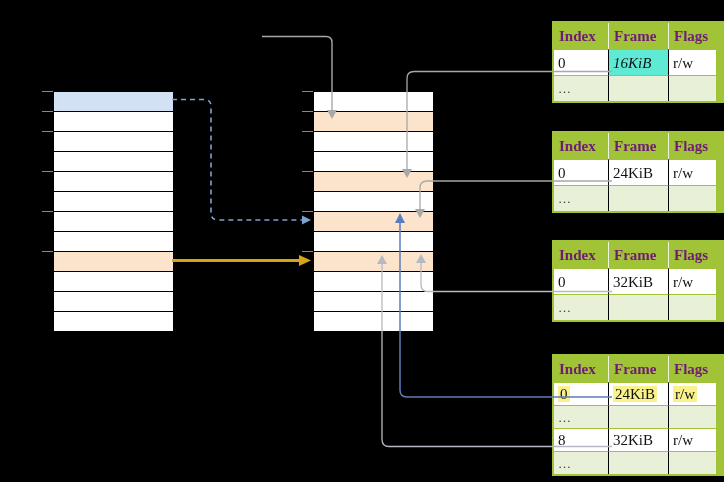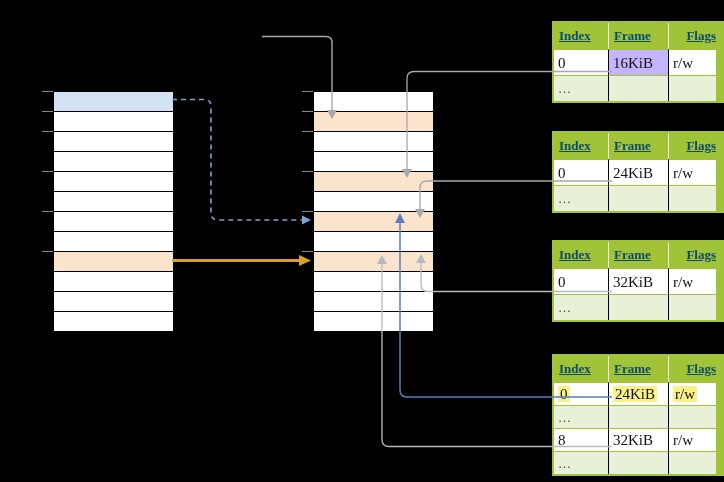--- a/index.html
+++ b/index.html
@@ -26,25 +26,24 @@
   .tick{position:absolute; left:-12px; width:11px; height:1px;}
   
   .ptable{
     position:absolute; left:552px; width:172px; box-sizing:border-box;
     display:grid; grid-template-columns:55px 60px 1fr;
     border-style:solid; border-width:2px 8px 2px 2px;
   }
   .pt1{top:21px;} .pt2{top:131px;} .pt3{top:240px;} .pt4{top:354px;}
   .th{
     height:26px; line-height:26px; padding-left:5px; box-sizing:border-box;
-    color:#0c4a6e; font-weight:bold; font-size:13px;
+    color:#701a75; font-weight:bold; font-size:15px;
     border-right:1px solid rgba(255,255,255,.85);
-    text-decoration:underline;
   }
-  .th:nth-child(3){border-right:none;text-align:right;}
+  .th:nth-child(3){border-right:none;}
   .td{
     height:26px; line-height:26px; padding-left:4px; box-sizing:border-box;
     font-size:15px; color:#111; background:#fff;
     border-right:1px solid #000;
   }
   .pt4 .td{height:23px; line-height:23px;}
   .td.lastcol{border-right:none;}
   .td.dots{font-size:13px; color:#3c3c3c;}
   .hl{padding:0 2px;}
   
@@ -97,21 +96,21 @@
       <div class="tick" style="top: 119px; background: rgb(138, 138, 138);"></div>
       <div class="tick" style="top: 159px; background: rgb(138, 138, 138);"></div>
     </div>
 
   <div id="tables">
       <div class="ptable pt1" style="border-color: rgb(160, 195, 56); background: rgb(160, 195, 56);">
         <div class="th" style="background: rgb(160, 195, 56);">Index</div>
         <div class="th" style="background: rgb(160, 195, 56);">Frame</div>
         <div class="th" style="background: rgb(160, 195, 56);">Flags</div>
         <div class="td" style="background: rgb(255, 255, 255); border-top: 1px solid rgb(160, 195, 56);">0</div>
-        <div class="td" style="background: #c4b5fd; border-top: 1px solid rgb(160, 195, 56);">16KiB</div>
+        <div class="td" style="background: #5eead4; border-top: 1px solid rgb(160, 195, 56); font-style: italic;">16KiB</div>
         <div class="td lastcol" style="background: rgb(255, 255, 255); border-top: 1px solid rgb(160, 195, 56);">r/w</div>
         <div class="td dots" style="background: rgb(233, 240, 216); border-top: 1px solid rgb(160, 195, 56);">…</div>
         <div class="td dots" style="background: rgb(233, 240, 216); border-top: 1px solid rgb(160, 195, 56);"></div>
         <div class="td lastcol dots" style="background: rgb(233, 240, 216); border-top: 1px solid rgb(160, 195, 56);"></div>
       </div>
       <div class="ptable pt2" style="border-color: rgb(160, 195, 56); background: rgb(160, 195, 56);">
         <div class="th" style="background: rgb(160, 195, 56);">Index</div>
         <div class="th" style="background: rgb(160, 195, 56);">Frame</div>
         <div class="th" style="background: rgb(160, 195, 56);">Flags</div>
         <div class="td" style="background: rgb(255, 255, 255); border-top: 1px solid rgb(160, 195, 56);">0</div>

